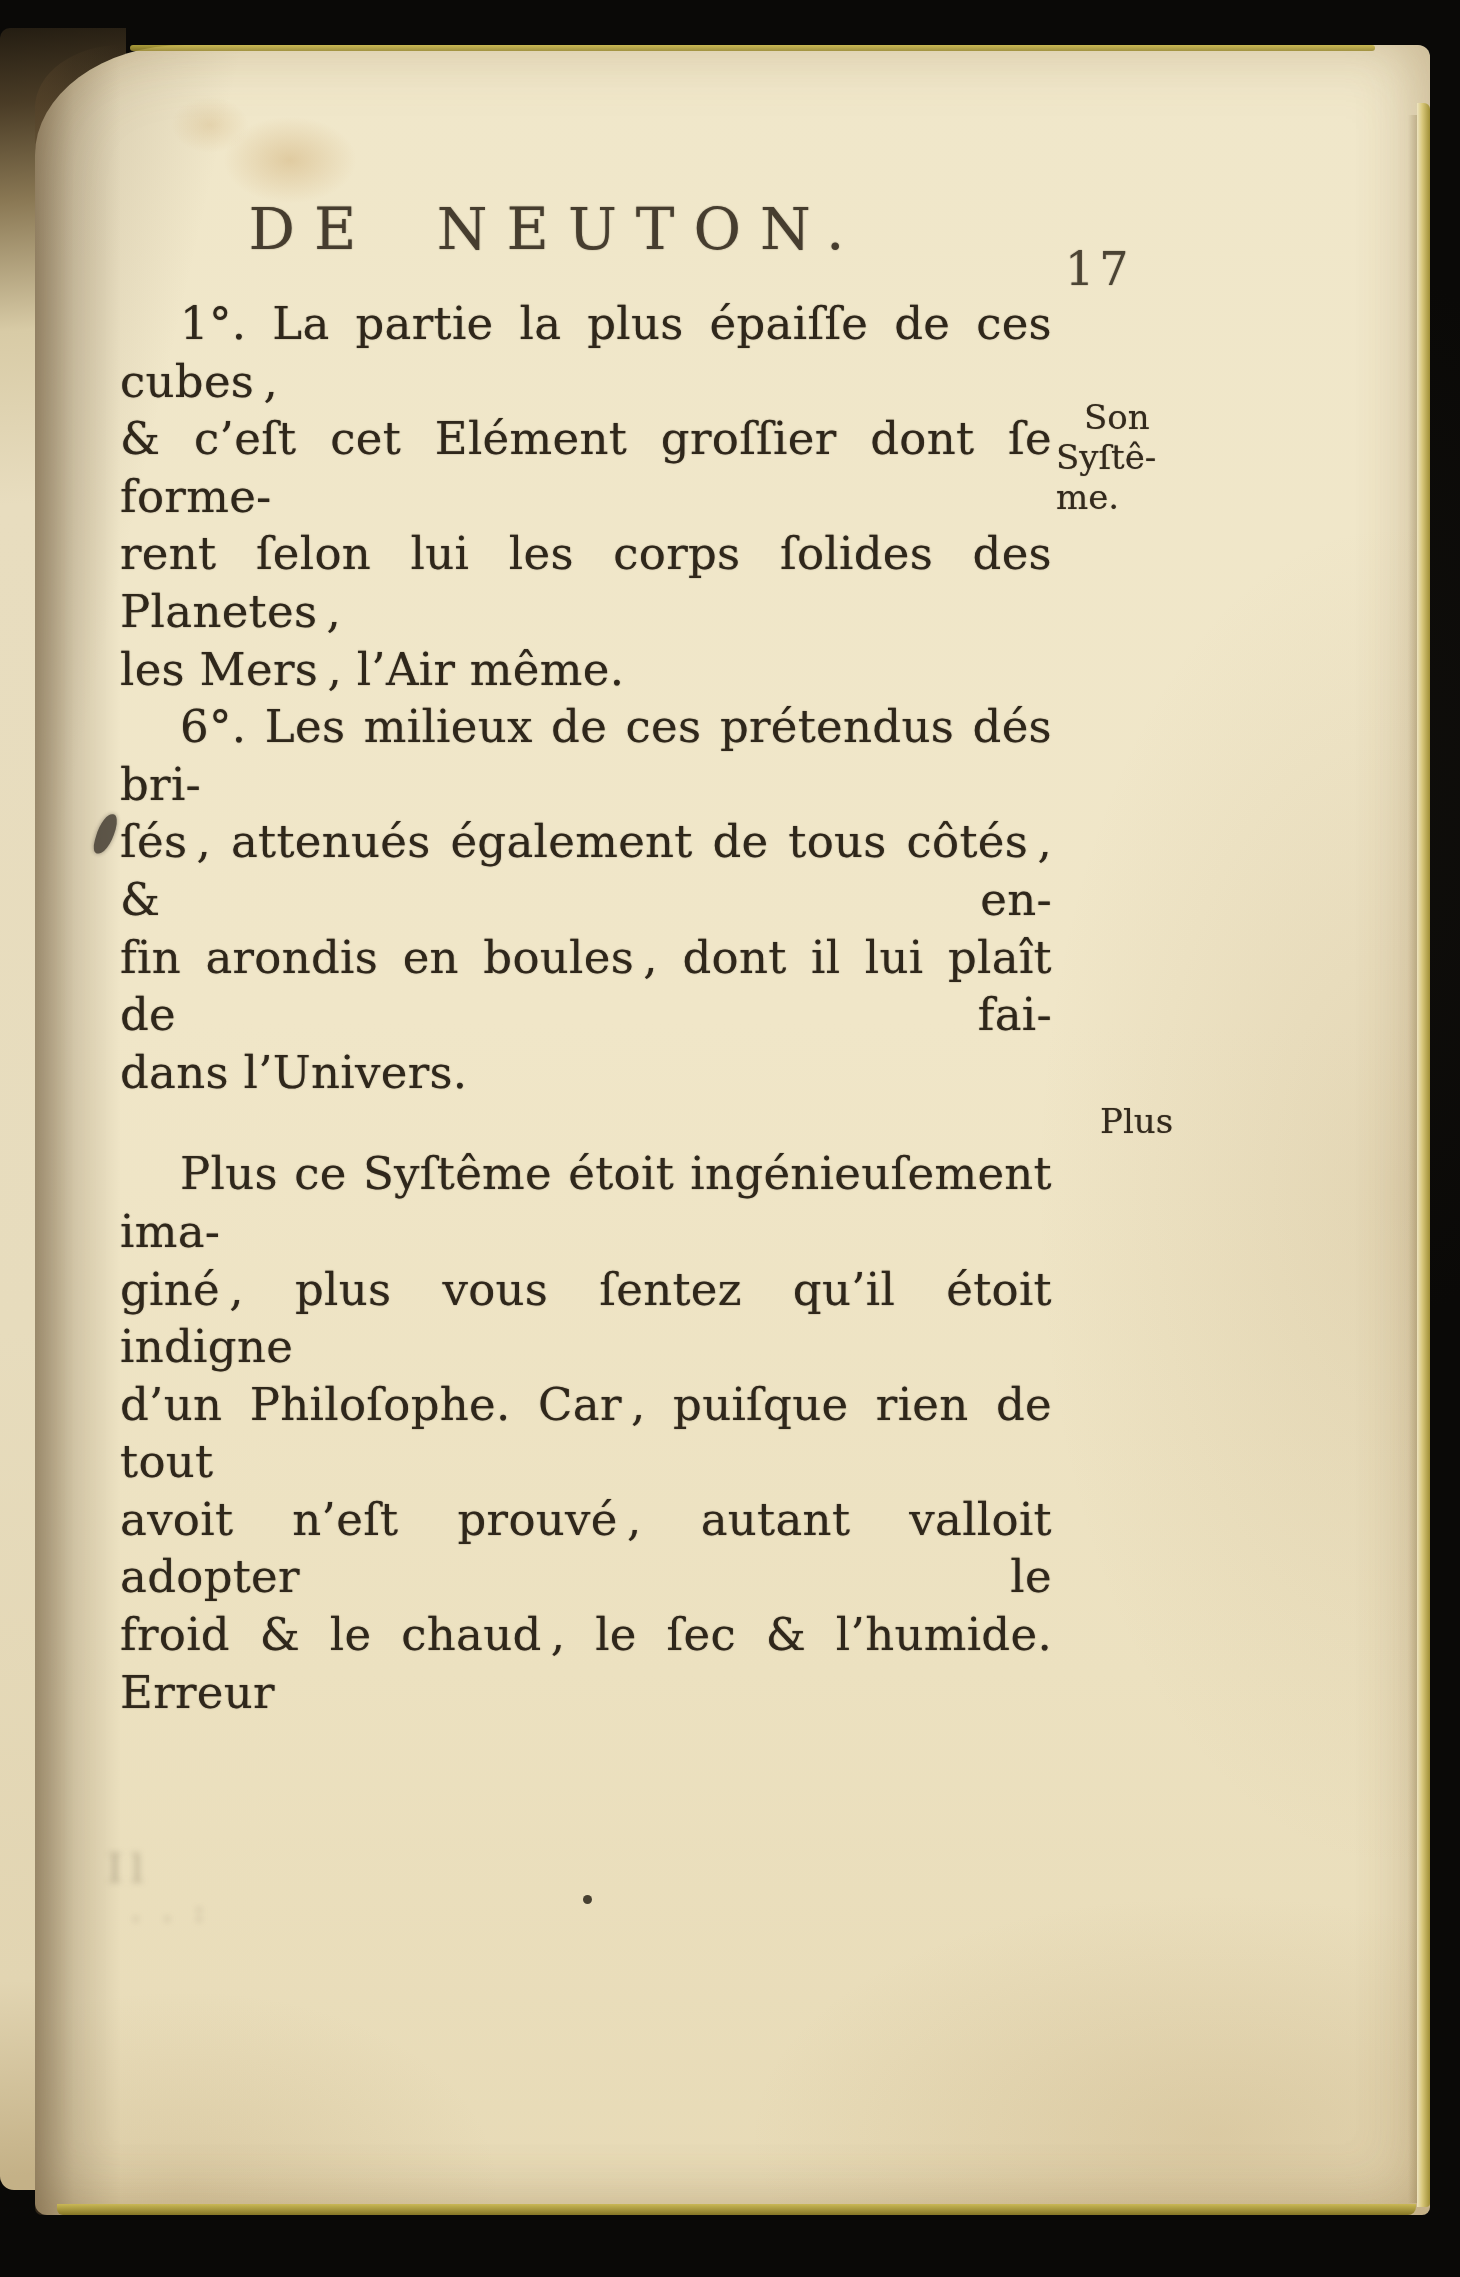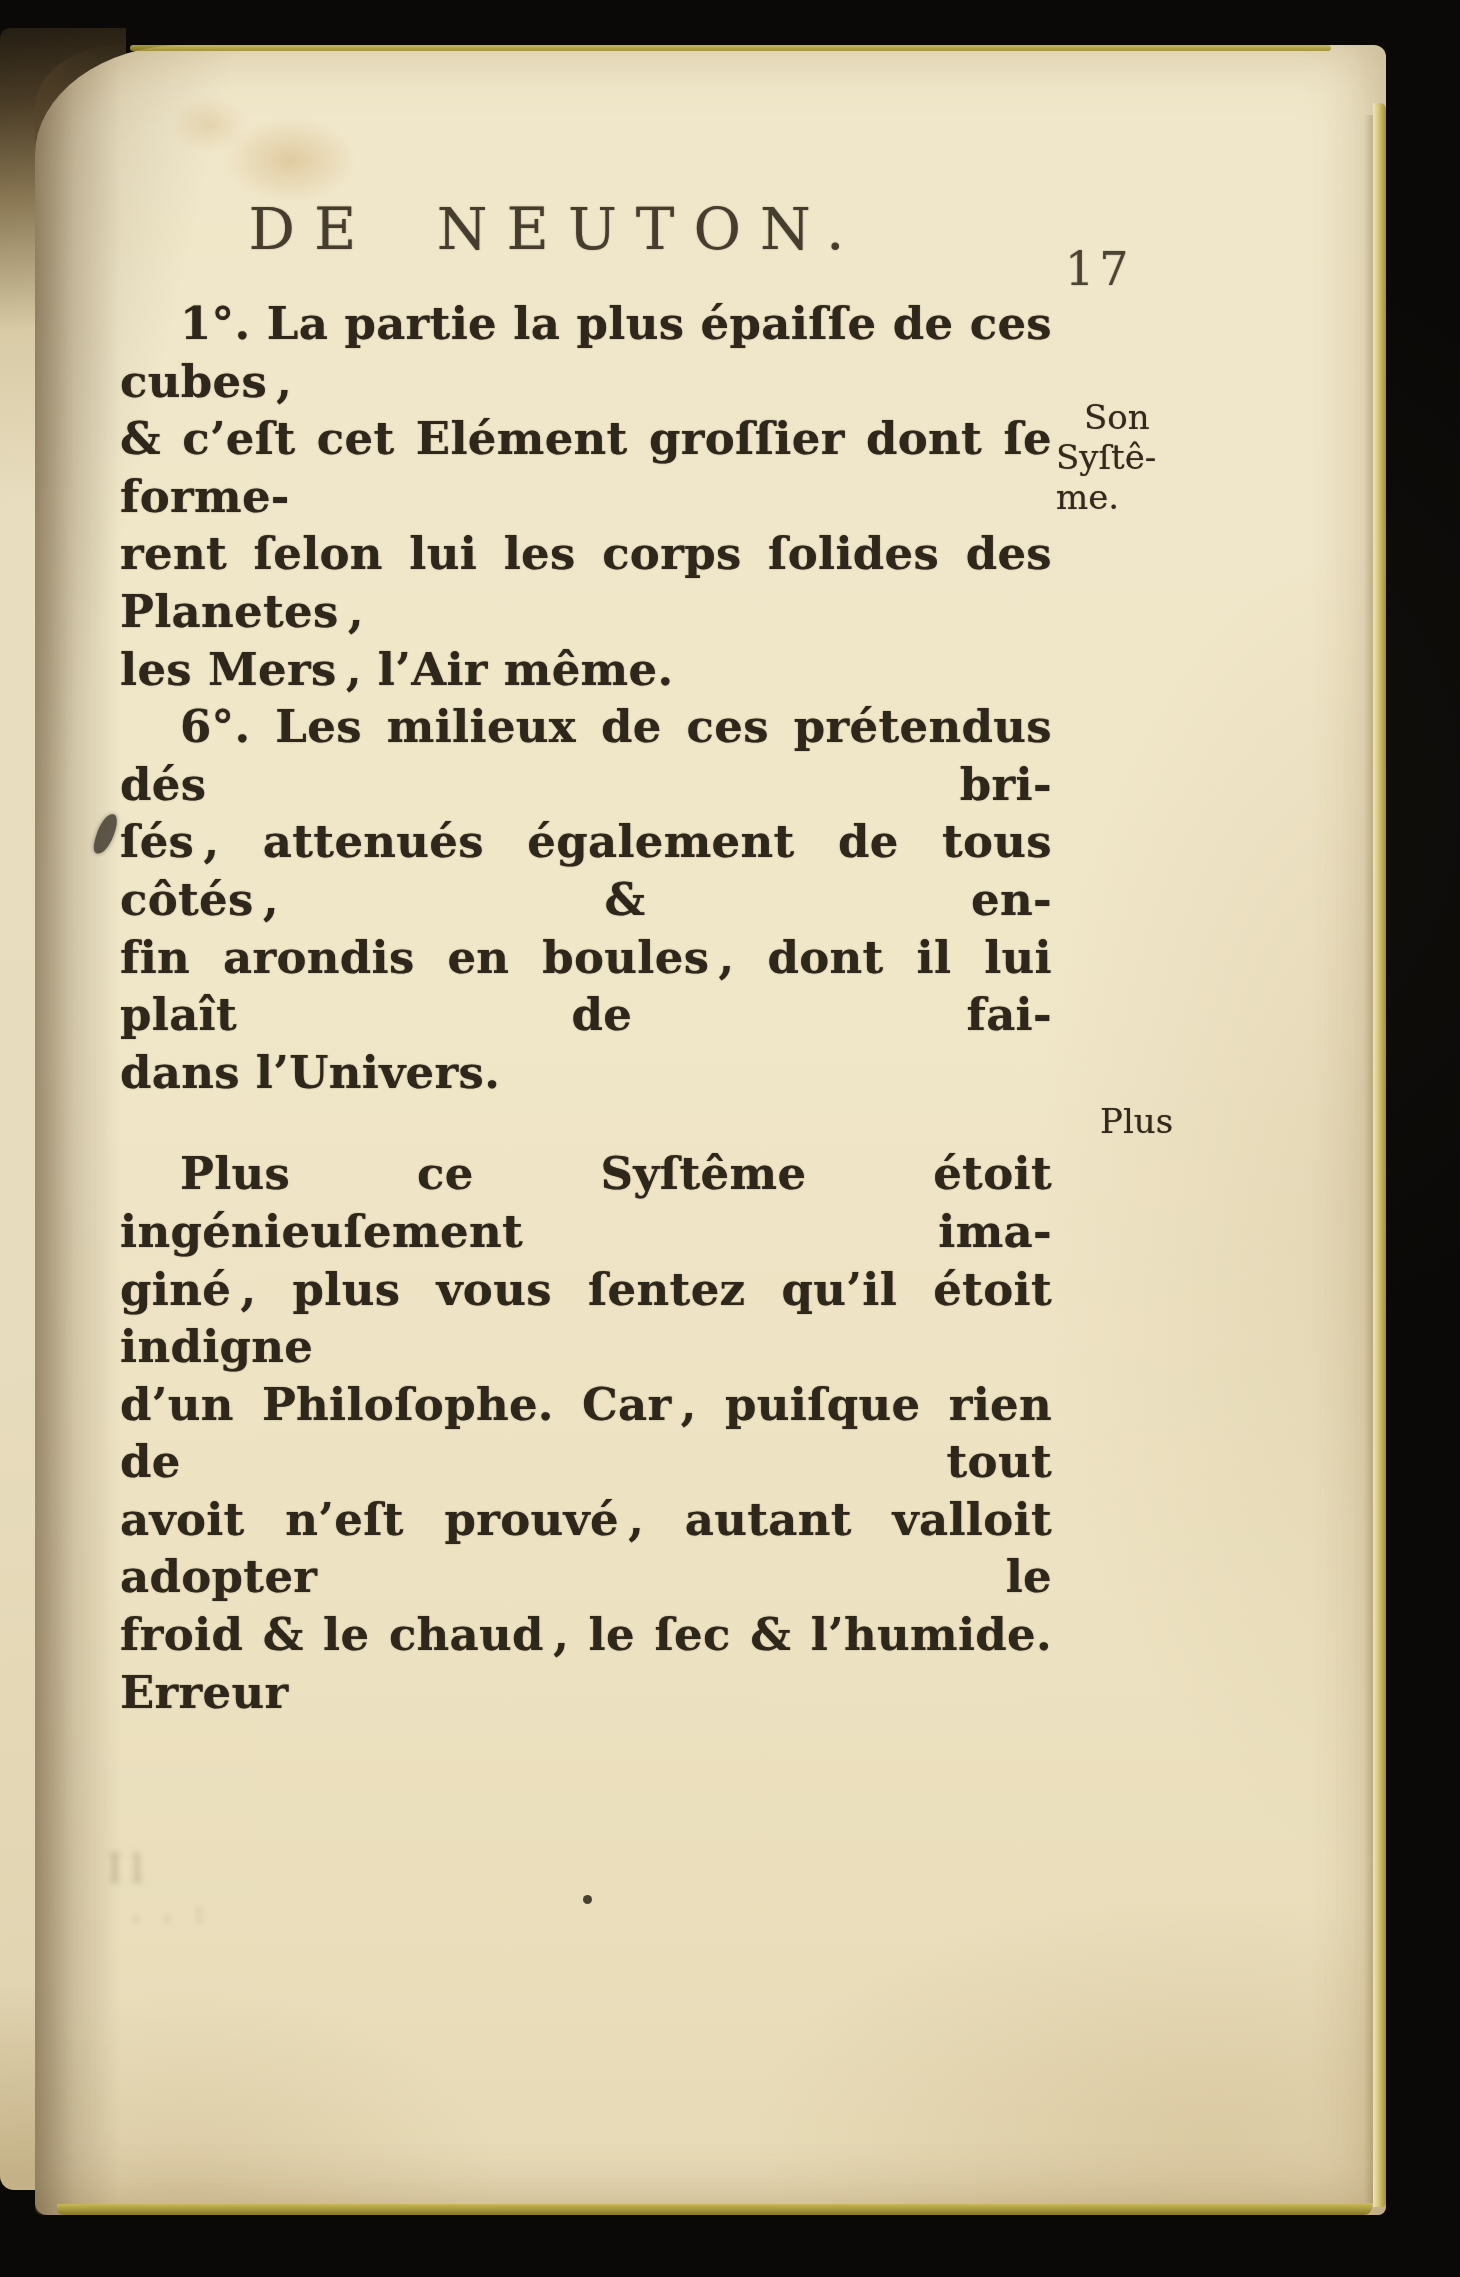--- a/index.html
+++ b/index.html
@@ -25,20 +25,21 @@
     border-radius:150px 12px 8px 12px / 110px 12px 8px 12px;
     background:
       radial-gradient(95px 62px at 255px 115px, rgba(187,139,66,.30), rgba(187,139,66,0) 70%),
       radial-gradient(55px 40px at 175px 80px, rgba(187,139,66,.20), rgba(187,139,66,0) 70%),
       radial-gradient(620px 320px at 1180px 2090px, rgba(165,132,78,.20), rgba(165,132,78,0) 75%),
       radial-gradient(480px 900px at 1360px 1150px, rgba(152,120,68,.14), rgba(152,120,68,0) 75%),
       radial-gradient(420px 260px at 150px 2140px, rgba(152,120,68,.16), rgba(152,120,68,0) 75%),
       linear-gradient(103deg, rgba(116,92,58,.26), rgba(116,92,58,0) 11%),
       linear-gradient(180deg, #f0e7ca 0%, #f0e6c8 45%, #ece1c0 75%, #e7dab6 100%);
     box-shadow: inset 0 0 70px rgba(140,110,60,.22), inset -18px -14px 55px rgba(130,100,50,.22);
+    padding-left: 44px;
   }
 
   
   .edge-top    { position:absolute; top:0; left:95px; right:55px; height:6px;
                  background:linear-gradient(180deg,#c6b544,#96862e); opacity:.85; border-radius:3px; }
   .edge-right  { position:absolute; top:58px; right:0; bottom:8px; width:13px;
                  background:linear-gradient(90deg,#eee4c0,#d9c87b 40%,#a08f35); border-radius:0 6px 4px 0; }
   .stack-line  { position:absolute; top:70px; right:13px; bottom:12px; width:9px;
                  background:linear-gradient(90deg, rgba(120,100,50,0), rgba(120,100,50,.28)); }
   .edge-bottom { position:absolute; left:22px; right:14px; bottom:0; height:11px;
@@ -73,21 +74,21 @@
   }
   .pagenum {
     position:absolute; left:945px; top:14px;
     font-size:46px; letter-spacing:5px; opacity:.95;margin-top:33px;
   }
   .text-block {
     position:absolute; left:85px; top:250px; width:932px;
     font-size:45px; line-height:57.6px; letter-spacing:.3px;
     color:#2f271b; text-shadow:0 0 1.2px rgba(47,39,27,.65);
   }
-  .line { text-align:justify; text-align-last:justify; white-space:normal;font-weight:bold; }
+  .line { text-align:justify; text-align-last:justify; white-space:normal; }
   .line.indent   { text-indent:60px; }
   .line.lastline { text-align-last:left; }
   .para.gap { margin-top:44px; }
 
   .note {
     position:absolute; width:160px;
     font-size:34px; line-height:40px; color:#332a1d;
     text-shadow:0 0 1px rgba(50,40,25,.6);
   }
   .note-son  { left:1021px; top:352px; }

